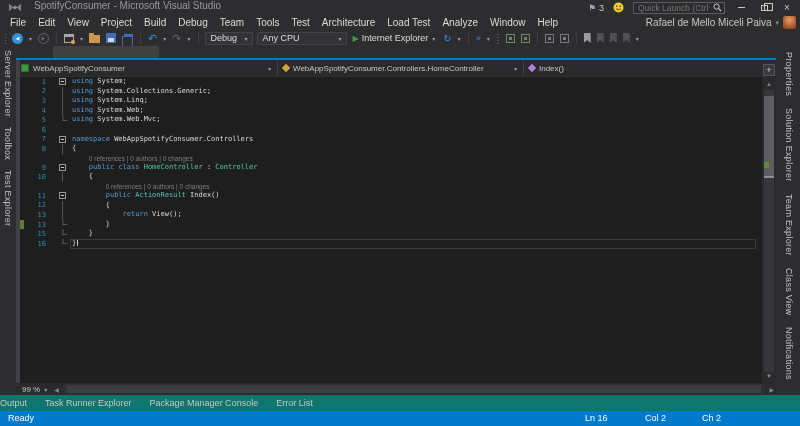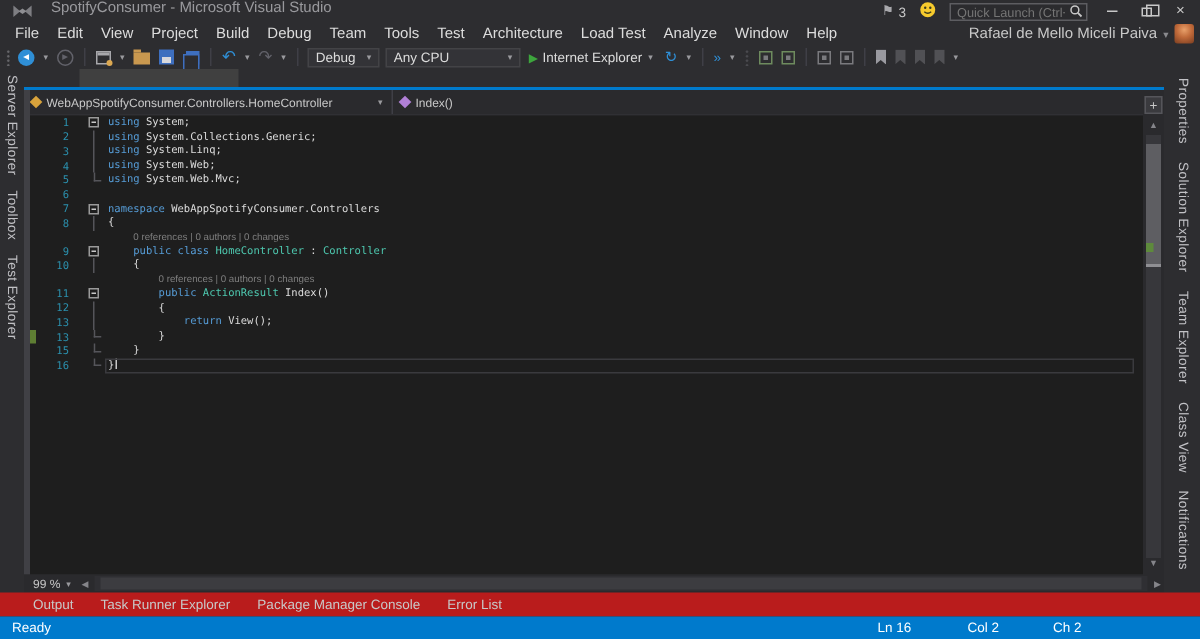--- a/index.html
+++ b/index.html
@@ -112,21 +112,21 @@
   #htrack { flex:1; height:10px; background:#2F2F33; position:relative; margin:0 2px; }
   #hthumb { position:absolute; left:4px; right:4px; top:1px; bottom:1px; background:#3C3C40; }
   .harrow { font-size:6px; color:#85858A; padding:0 2px; }
 
   
   #left-strip { left:0; top:46px; width:16px; height:349px; display:flex; flex-direction:column; gap:10px; padding-top:4px; align-items:center; }
   #right-strip { left:778px; top:46px; width:22px; height:349px; display:flex; flex-direction:column; gap:12px; padding-top:6px; align-items:center; }
   .vtab { writing-mode:vertical-rl; font-size:9px; color:#C2C2C6; white-space:nowrap; letter-spacing:0.3px; }
 
   
-  #bottom-tabs { left:0; top:395px; width:800px; height:16px; display:flex; align-items:center; gap:18px; padding-left:22px; background:#b91c1c; }
+  #bottom-tabs { left:0; top:395px; width:800px; height:16px; display:flex; align-items:center; gap:18px; padding-left:0; background:#0f766e; }
   .btab { font-size:9px; color:#C8C8C8; white-space:nowrap; }
   #statusbar { left:0; top:411px; width:800px; height:15px; background:#007ACC; color:#FFFFFF; font-size:9px; }
   #statusbar span { position:absolute; top:2px; }
   #st-ready { left:8px; } #st-ln { left:585px; } #st-col { left:645px; } #st-ch { left:702px; } #st-ins { left:807px; }
 </style>
 </head>
 <body>
 
 <div id="titlebar" class="abs">
   <span id="vs-logo">
@@ -280,20 +280,25 @@
 <div id="tabrow" class="abs">
   <div id="doc-tab">
     <span>HomeController.cs</span>
     <span id="tab-pin">⊙</span>
     <span id="tab-close">×</span>
   </div>
 </div>
 <div id="blueline" class="abs"></div>
 
 <div id="navbar" class="abs">
+  <div class="nav-sec" id="nav-sec-project">
+    <span class="ic-proj"></span>
+    <span>WebAppSpotifyConsumer</span>
+    <span class="dd">▾</span>
+  </div>
   <div class="nav-sec" id="nav-sec-type">
     <span class="diamond d-class"></span>
     <span>WebAppSpotifyConsumer.Controllers.HomeController</span>
     <span class="dd">▾</span>
   </div>
   <div class="nav-sec" id="nav-sec-member">
     <span class="diamond d-method"></span>
     <span>Index()</span>
     <span class="dd">▾</span>
   </div>

